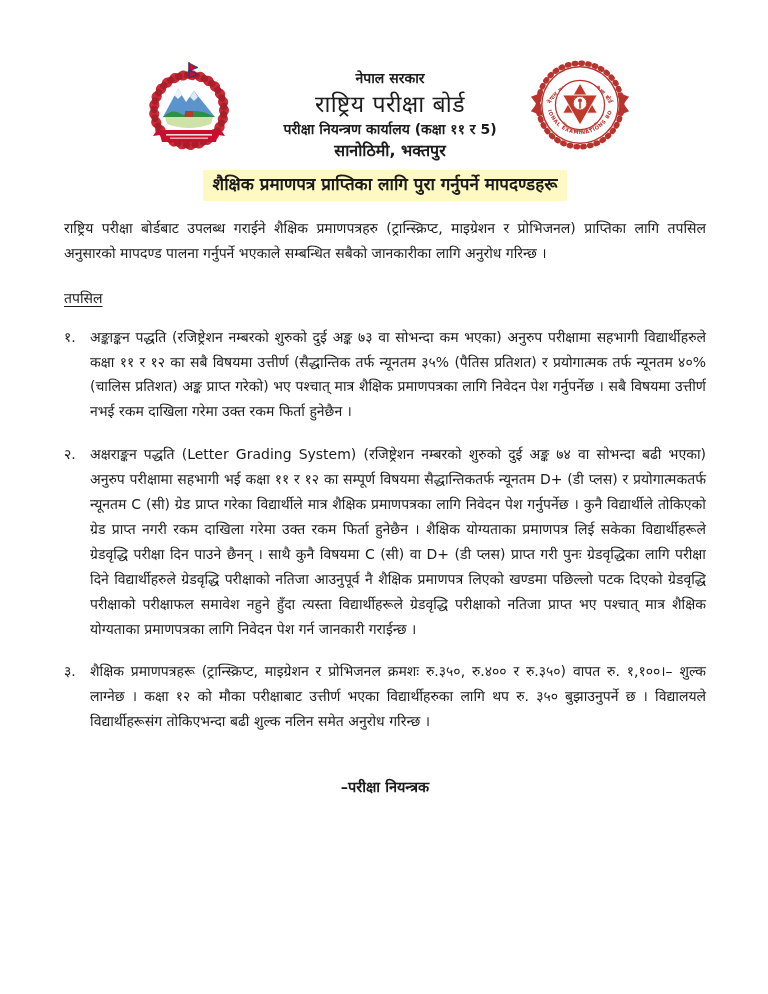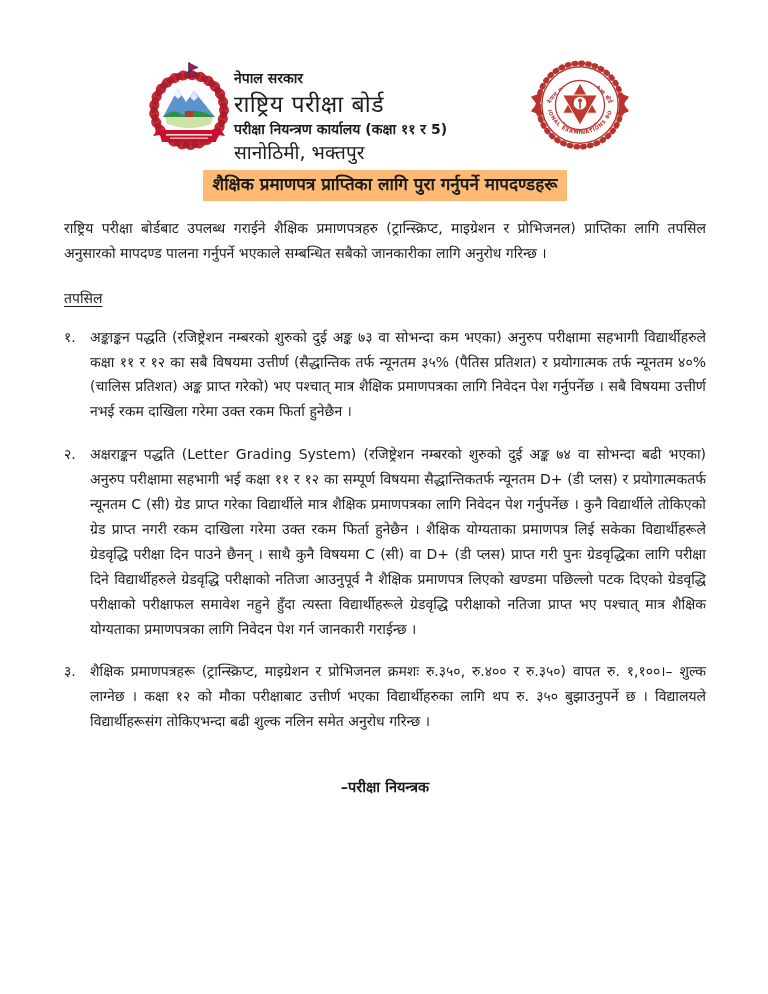--- a/index.html
+++ b/index.html
@@ -12,33 +12,33 @@
     overflow:hidden;
   }
   .page { position:absolute; inset:0; background:#ffffff; }
 
   
   .header { position:absolute; top:0; left:0; right:0; height:166px; }
   .emblem-left  { position:absolute; left:138px;  top:60px;  width:102px; height:90px; }
   .seal-right   { position:absolute; left:525px; top:55px; width:110px; height:100px; }
   .header-center{
     position:absolute; left:234px; top:70px; width:312px;
-    text-align:left; line-height:1.25;
+    text-align:center; line-height:1.25;
   }
   .h-gov   { font-size:14px; font-weight:bold; }
   .h-board { font-size:23px; font-weight:normal; margin-top:2px; letter-spacing:.5px; }
   .h-office{ font-size:14px; font-weight:bold; margin-top:3px; }
-  .h-addr  { font-size:19px; font-weight:400; margin-top:2px; }
+  .h-addr  { font-size:16px; font-weight:700; margin-top:2px; }
 
   
   .content { position:absolute; top:170px; left:64px; width:642px; }
   .title-wrap { text-align:center; }
   .doc-title {
     display:inline-block;
-    background:#fdba74;
+    background:#fef9c3;
     font-size:17px; font-weight:bold;
     padding:3px 10px 4px;
     line-height:1.4;
   }
   .intro {
     margin-top:15px;
     font-size:14px; line-height:1.78;
     text-align:justify;
   }
   .tapasil {

